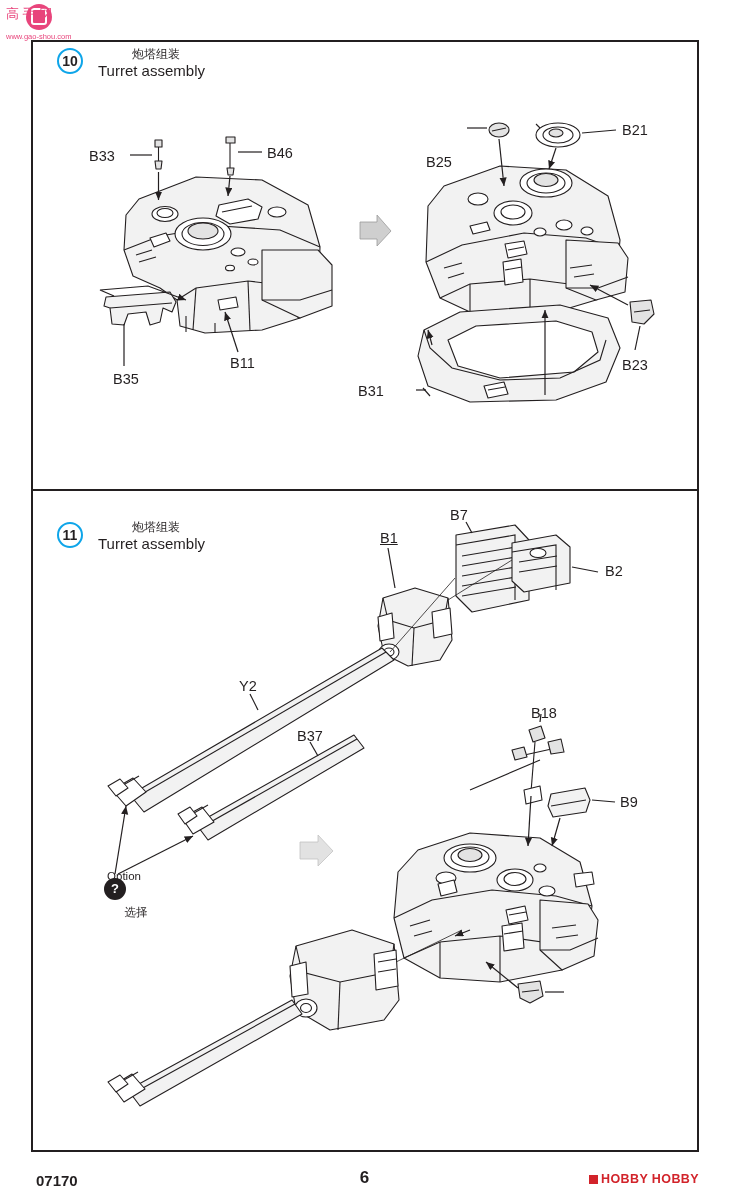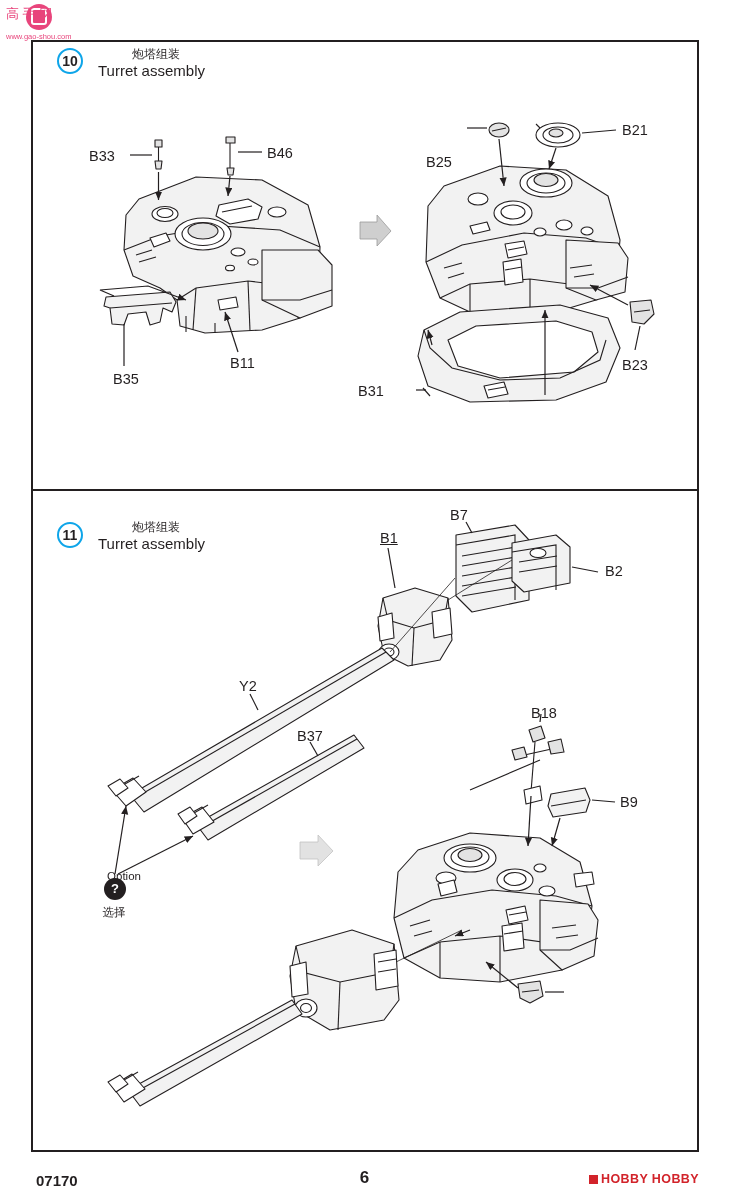--- a/index.html
+++ b/index.html
@@ -203,21 +203,21 @@
   <div class="lbl" style="left:450px; top:507px;">B7</div>
   <div class="lbl" style="left:380px; top:530px;text-decoration:underline;">B1</div>
   <div class="lbl" style="left:605px; top:563px;">B2</div>
   <div class="lbl" style="left:239px; top:678px;">Y2</div>
   <div class="lbl" style="left:297px; top:728px;">B37</div>
   <div class="lbl" style="left:531px; top:705px;">B18</div>
   <div class="lbl" style="left:620px; top:794px;">B9</div>
   <div class="lbl" style="left:568px; top:929px;">B26</div>
 
   <div class="opt-dot" style="left:104px; top:878px;">?</div>
-  <div class="lbl-sm" style="left:88px; top:905px; width:52px;text-align:center;">选择</div>
+  <div class="lbl-sm" style="left:110px; top:905px; width:52px;text-align:center;">选择</div>
   <div class="lbl-sm" style="left:95px; top:870px; width:58px;">Option</div>
 
   <svg class="art" viewBox="0 0 729 1200">
     <defs>
       <style>
         .s  { fill:#f2f2f2; stroke:#231f20; stroke-width:1.1; stroke-linejoin:round; }
         .sd { fill:#e3e3e3; stroke:#231f20; stroke-width:1.1; stroke-linejoin:round; }
         .sw { fill:#ffffff; stroke:#231f20; stroke-width:1.1; stroke-linejoin:round; }
         .ln { fill:none; stroke:#231f20; stroke-width:1.1; }
         .thin { fill:none; stroke:#231f20; stroke-width:.8; }

